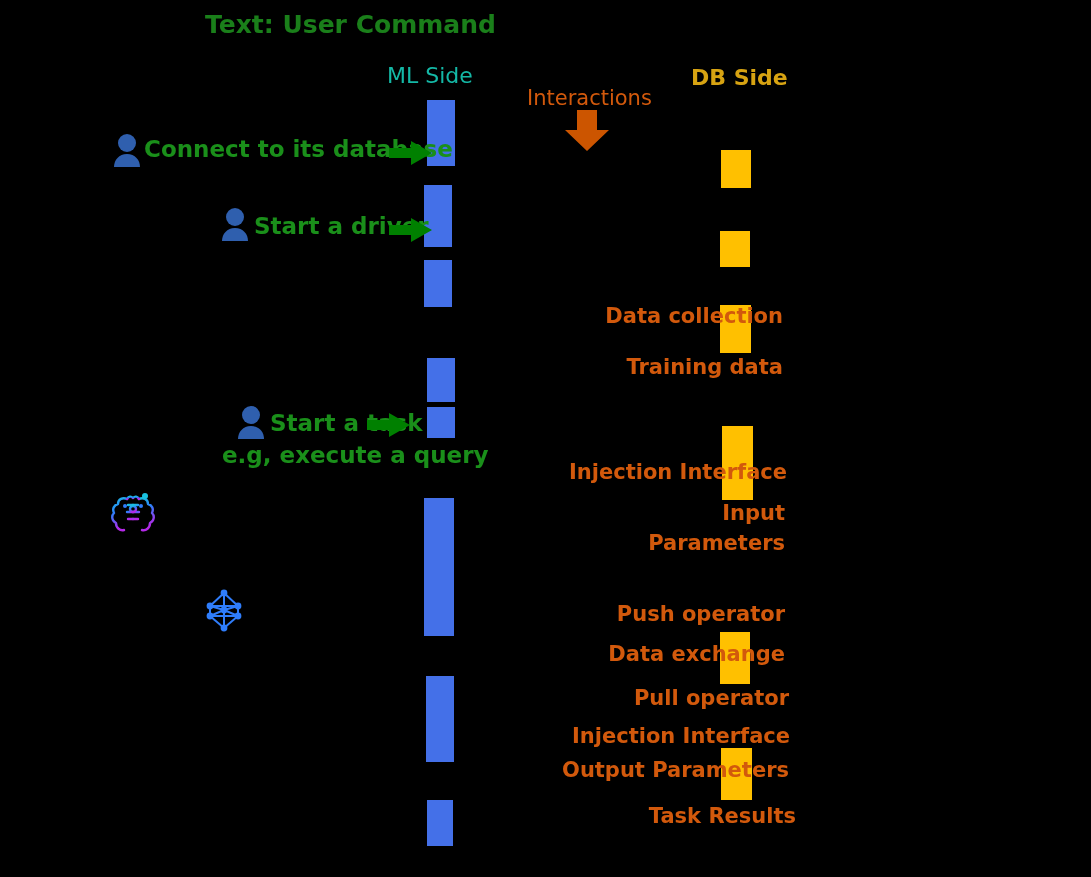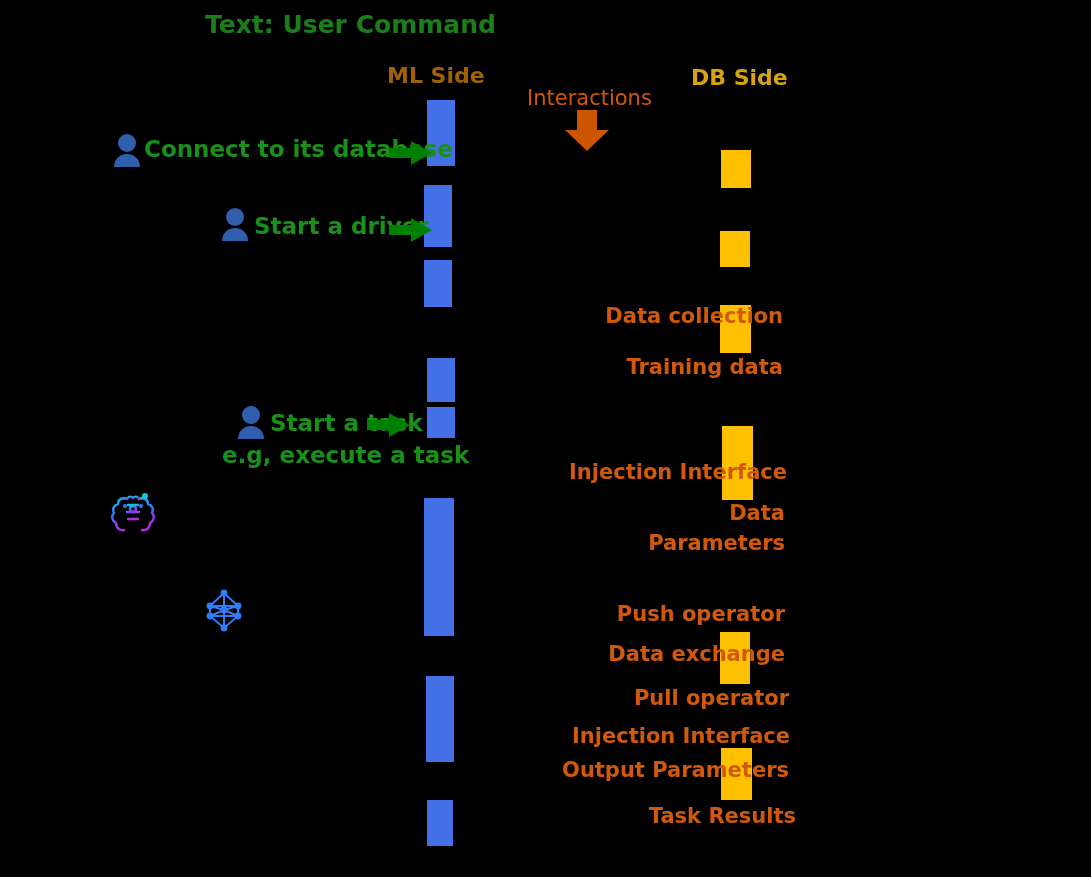--- a/index.html
+++ b/index.html
@@ -4,21 +4,21 @@
 <style>
   html,body{margin:0;padding:0;background:#000;}
   body{width:1091px;height:877px;position:relative;overflow:hidden;
        font-family:"DejaVu Sans","Liberation Sans",sans-serif;}
   .stage{position:relative;width:1091px;height:877px;background:#000;border-radius:8px;}
 
   .lbl{position:absolute;white-space:pre;font-weight:bold;line-height:1;}
 
   .hdr-green{color:#1a7f1a;font-size:25px;font-weight:bold;}
   .hdr-orange{color:#c0560f;font-size:25px;font-weight:bold;}
-  .ml-side{color:#a16207;font-size:22px;font-weight:bold;}
+  .ml-side{color:#14b8a6;font-size:22px;font-weight:normal;}
   .db-side{color:#d7a312;font-size:22px;font-weight:bold;}
   .inter-hdr{color:#d2590c;font-size:21px;font-weight:normal;}
   .green-txt{color:#1a8f1a;font-size:23px;font-weight:bold;}
   .orange-txt{color:#d2590c;font-size:21px;font-weight:bold;text-align:right;}
 
   .bar-blue{position:absolute;background:#4470e8;}
   .bar-yellow{position:absolute;background:#ffc000;}
   .bar-divider{position:absolute;background:#000;height:5px;}
 
   .arrow-green{position:absolute;}
@@ -75,21 +75,21 @@
   <div class="person" style="left:234px;top:405px;">
     <svg width="34" height="36" viewBox="0 0 34 36" aria-hidden="true">
       <circle cx="17" cy="10" r="9" fill="#2f5fae"></circle>
       <path d="M17 21c-8 0-13 6-13 13h26c0-7-5-13-13-13z" fill="#2f5fae"></path>
     </svg>
   </div>
 
   <div class="lbl green-txt" style="left:144px;top:138px;">Connect to its database</div>
   <div class="lbl green-txt" style="left:254px;top:215px;">Start a driver</div>
   <div class="lbl green-txt" style="left:270px;top:412px;">Start a task</div>
-  <div class="lbl green-txt" style="left:222px;top:444px;">e.g, execute a task</div>
+  <div class="lbl green-txt" style="left:222px;top:444px;">e.g, execute a query</div>
 
   <div class="arrow-green" style="left:389px;top:140px;">
     <svg width="44" height="26" viewBox="0 0 44 26" aria-hidden="true">
       <polygon points="0,8 22,8 22,1 43,13 22,25 22,18 0,18" fill="#008000"></polygon>
     </svg>
   </div>
   <div class="arrow-green" style="left:389px;top:217px;">
     <svg width="44" height="26" viewBox="0 0 44 26" aria-hidden="true">
       <polygon points="0,8 22,8 22,1 43,13 22,25 22,18 0,18" fill="#008000"></polygon>
     </svg>
@@ -151,21 +151,21 @@
         <circle cx="10" cy="30" r="3.4"></circle>
         <circle cx="38" cy="30" r="3.4"></circle>
         <circle cx="24" cy="42" r="3.4"></circle>
       </g>
     </svg>
   </div>
 
   <div class="lbl orange-txt" style="left:383px;top:306px;width:400px;">Data collection</div>
   <div class="lbl orange-txt" style="left:383px;top:357px;width:400px;">Training data</div>
   <div class="lbl orange-txt" style="left:387px;top:462px;width:400px;">Injection Interface</div>
-  <div class="lbl orange-txt" style="left:385px;top:503px;width:400px;">Data</div>
+  <div class="lbl orange-txt" style="left:385px;top:503px;width:400px;">Input</div>
   <div class="lbl orange-txt" style="left:385px;top:533px;width:400px;">Parameters</div>
   <div class="lbl orange-txt" style="left:385px;top:644px;width:400px;">Data exchange</div>
   <div class="lbl orange-txt" style="left:385px;top:604px;width:400px;">Push operator</div>
   <div class="lbl orange-txt" style="left:389px;top:688px;width:400px;">Pull operator</div>
   <div class="lbl orange-txt" style="left:390px;top:726px;width:400px;">Injection Interface</div>
   <div class="lbl orange-txt" style="left:389px;top:760px;width:400px;">Output Parameters</div>
   <div class="lbl orange-txt" style="left:396px;top:806px;width:400px;">Task Results</div>
 
 </div>
 

